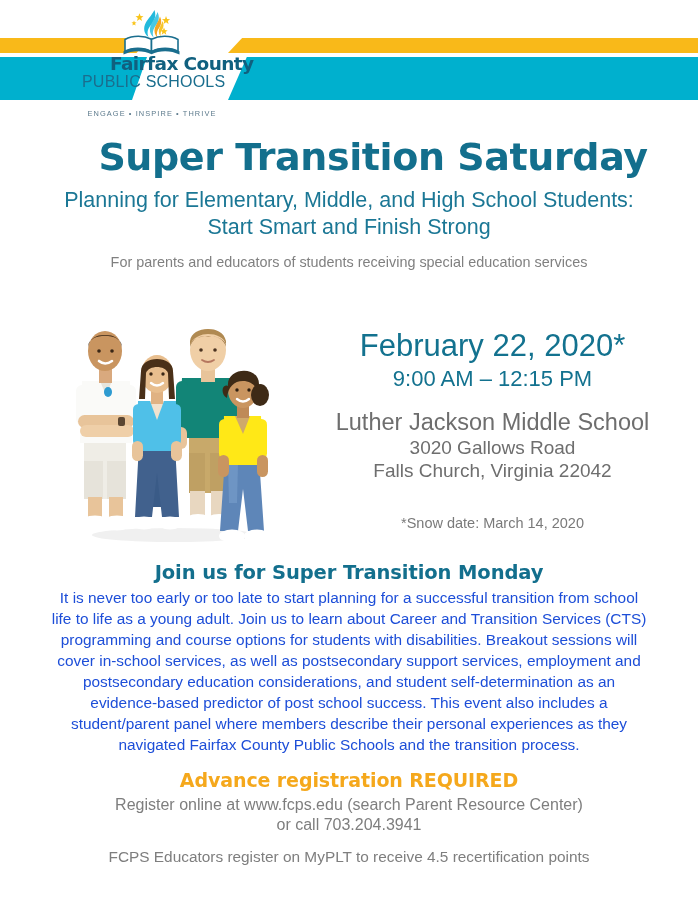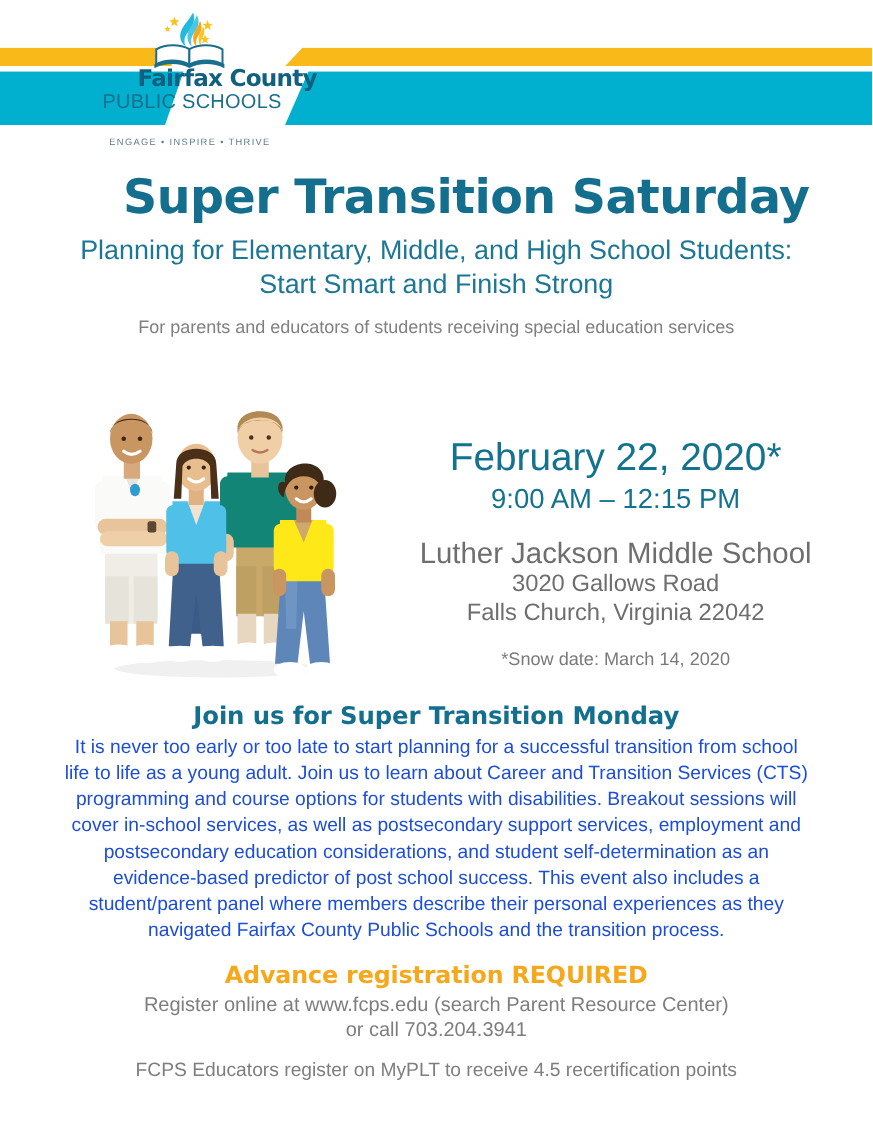--- a/index.html
+++ b/index.html
@@ -153,21 +153,21 @@
     left: 62px;
     top: 303px;
     width: 230px;
     height: 245px;
   }
 
   
   .event {
     position: absolute;
     left: 300px;
-    top: 348px;
+    top: 328px;
     width: 385px;
     text-align: center;
   }
   .event-date {
     font-family: "Liberation Sans", sans-serif;
     font-size: 31px;
     font-weight: 400;
     color: #13728F;
     line-height: 1.18;
   }
@@ -192,21 +192,21 @@
     font-size: 19px;
     font-weight: 400;
     color: #6E6E6E;
     line-height: 1.22;
   }
   .snow-date {
     font-family: "Liberation Sans", sans-serif;
     font-size: 14.5px;
     font-weight: 400;
     color: #7A7A7A;
-    margin-top: 17px;
+    margin-top: 32px;
   }
 
   
   .body-block {
     position: absolute;
     left: 49px;
     top: 561px;
     width: 600px;
     text-align: center;
   }

